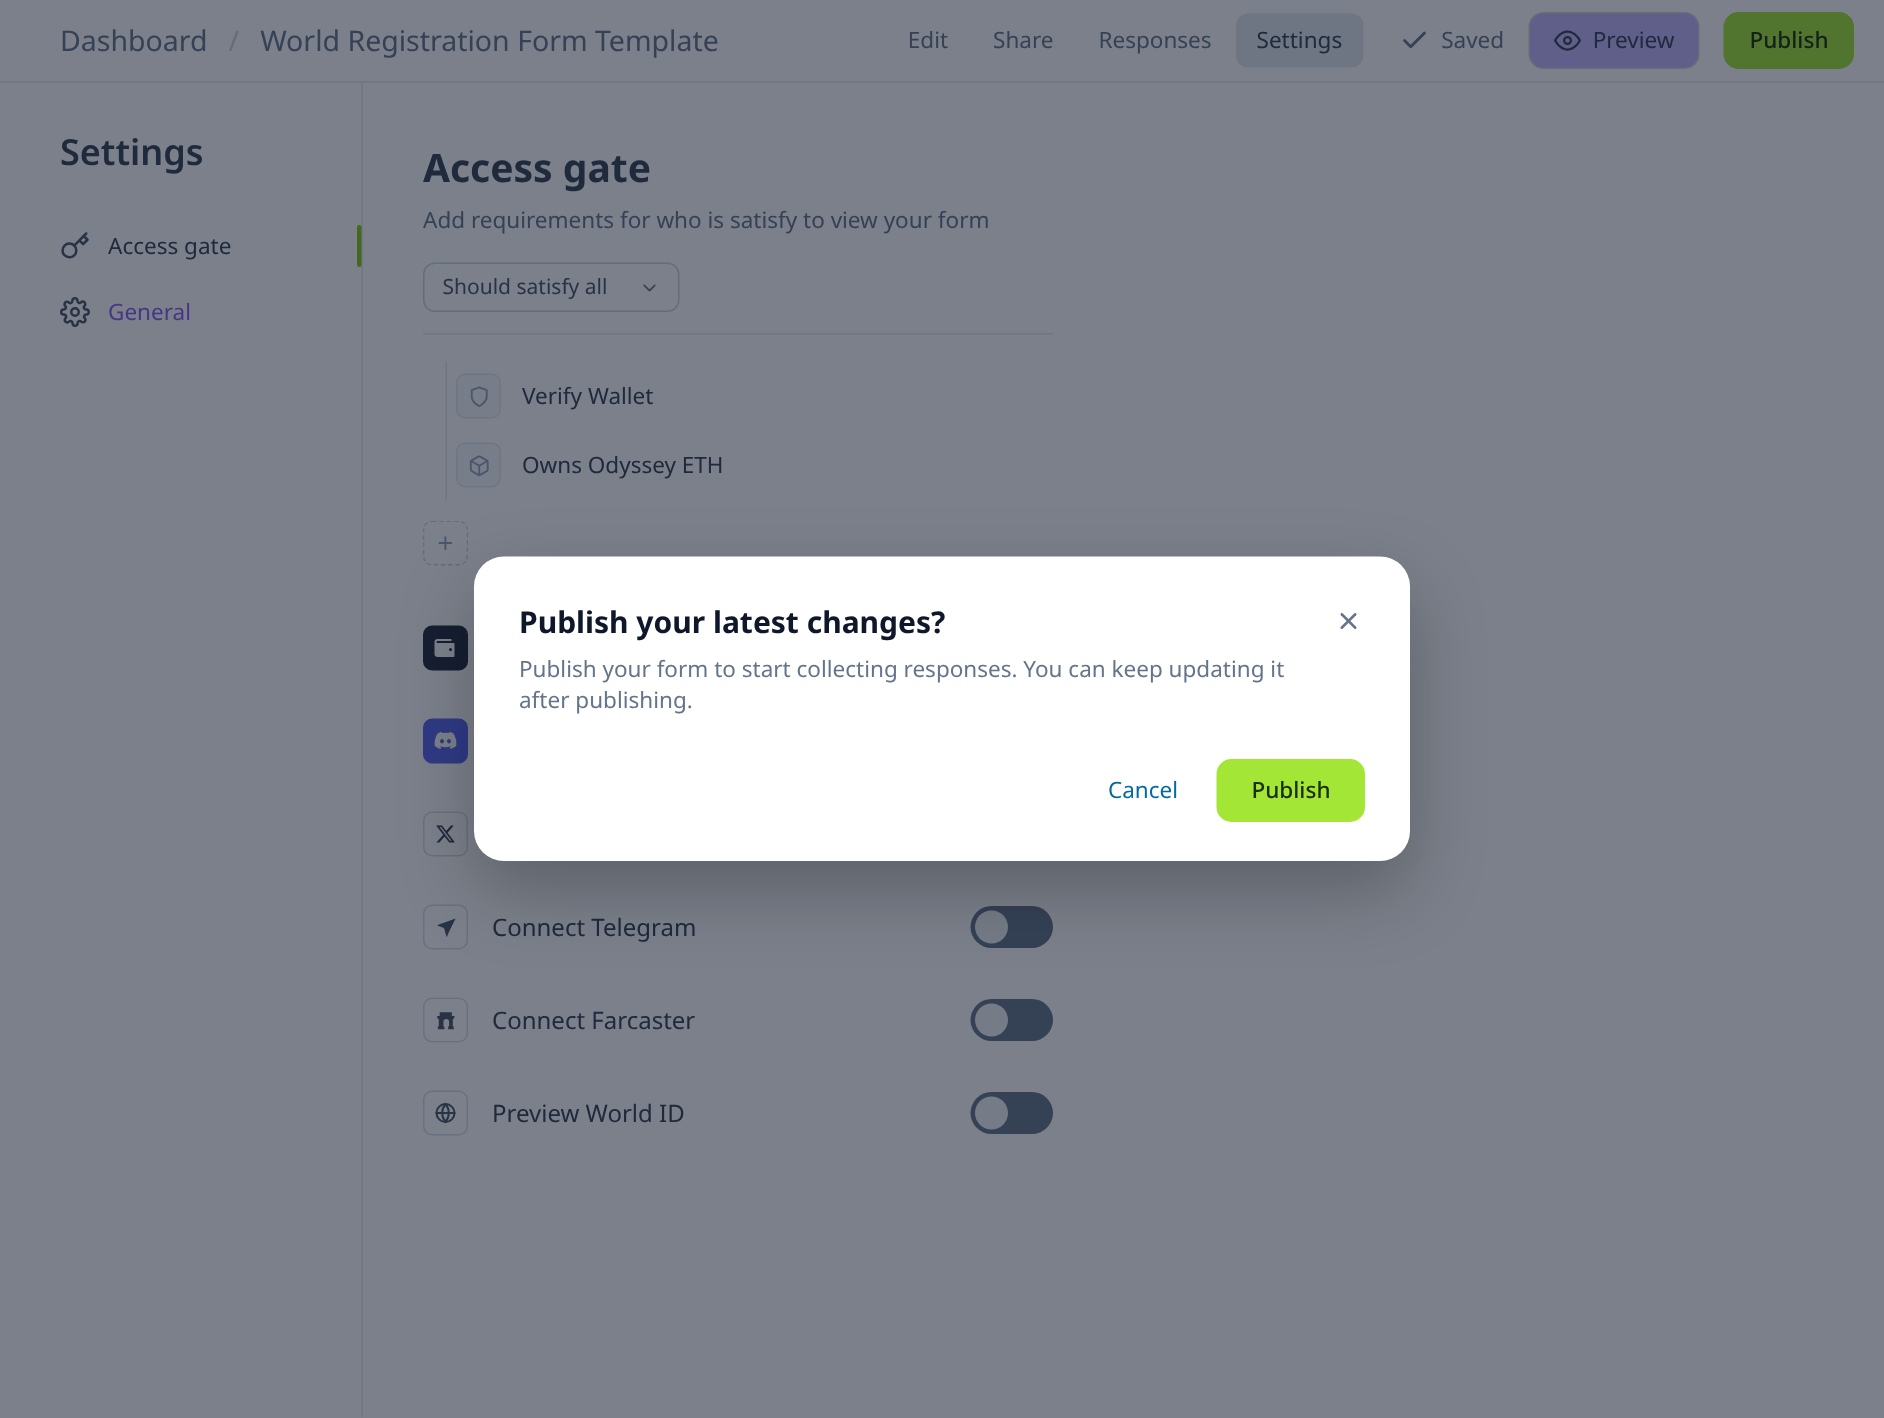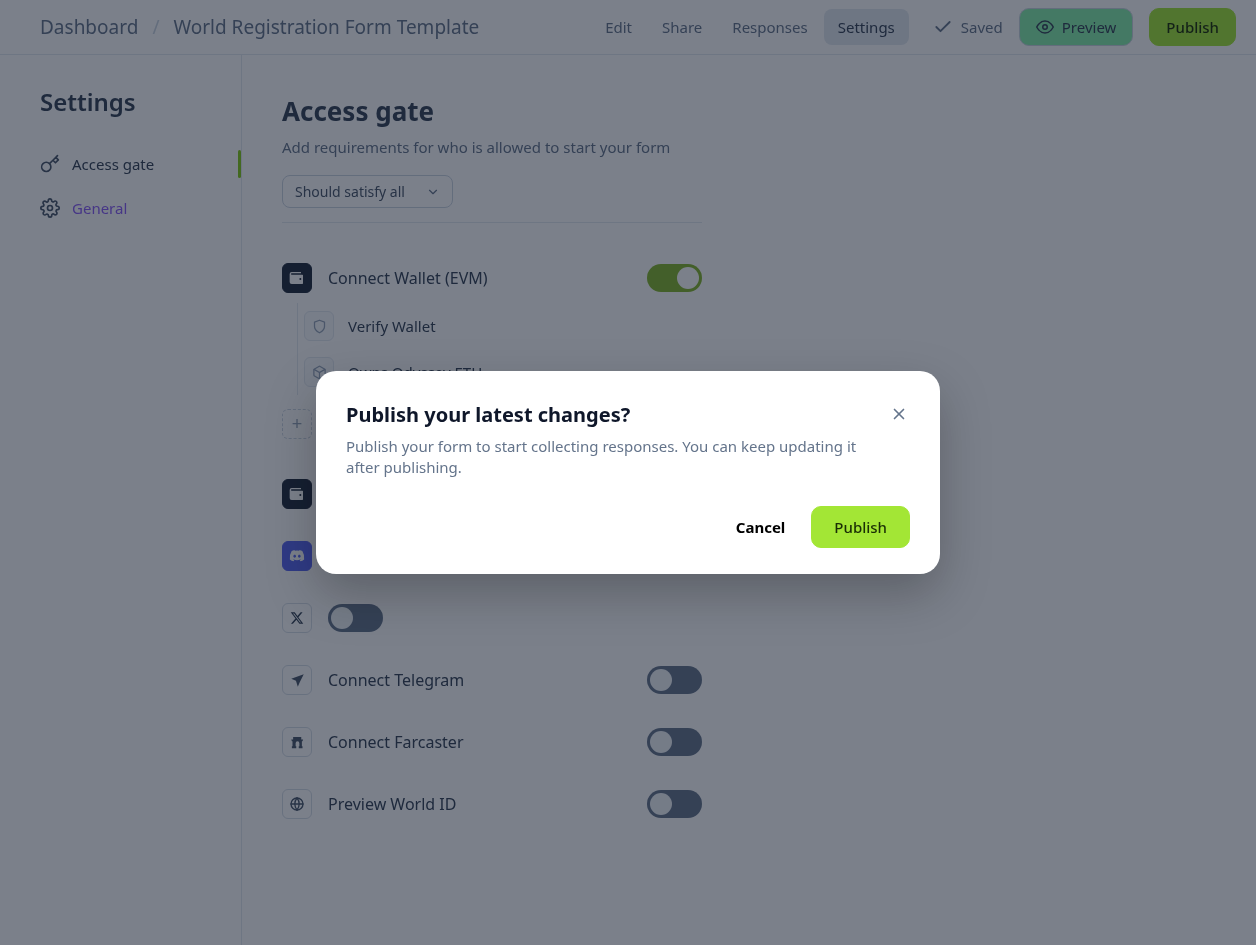--- a/index.html
+++ b/index.html
@@ -31,23 +31,23 @@
   }
   .breadcrumb{font-size:19px;color:var(--text-muted);display:flex;align-items:center;gap:14px;}
   .breadcrumb a{color:var(--text-muted);text-decoration:none;}
   .breadcrumb .sep{color:#cbd5e1;}
   .tabs{margin-left:auto;display:flex;align-items:center;gap:2px;}
   .tab{padding:8px 14px;border-radius:8px;font-size:15px;color:var(--text-muted);cursor:pointer;}
   .tab.active{background:#e2e8f0;color:#334155;}
   .right-actions{display:flex;align-items:center;gap:16px;margin-left:24px;}
   .saved{display:flex;align-items:center;gap:8px;color:var(--text-muted);font-size:15px;}
   .btn{font-family:inherit;font-size:15px;border-radius:10px;padding:8px 16px;cursor:pointer;display:inline-flex;align-items:center;gap:8px;}
-  .btn-outline{background:#86efac;border:1px solid #cbd5e1;color:#334155;}
+  .btn-outline{background:#c4b5fd;border:1px solid #cbd5e1;color:#334155;}
   .btn-brand{background:var(--brand);border:1px solid var(--brand);color:#1a2e05;font-weight:500;}
-  .btn-ghost{background:transparent;border:none;color:#000000;font-weight:700;}
+  .btn-ghost{background:transparent;border:none;color:#0369a1;font-weight:400;}
   
   .layout{display:flex;min-height:calc(945px - 55px);}
   .sidebar{width:242px;border-right:1px solid var(--border);padding:30px 0 30px 40px;}
   .sidebar h1{font-size:24px;font-weight:600;color:#334155;margin-bottom:24px;}
   .side-item{display:flex;align-items:center;gap:12px;padding:12px 0;font-size:15px;color:#8b5cf6;cursor:pointer;position:relative;}
   .side-item.active{color:#334155;}
   .side-item.active::after{content:"";position:absolute;right:0;top:8px;bottom:8px;width:3px;background:var(--brand-dark);border-radius:2px;}
   .side-item svg{width:20px;height:20px;stroke:#475569;}
   .main{flex:1;padding:38px 40px;}
   .main h2{font-size:26px;font-weight:700;color:#334155;margin-bottom:8px;}
@@ -133,43 +133,32 @@
       <svg viewBox="0 0 24 24" fill="none" stroke="currentColor" stroke-width="2" stroke-linecap="round" stroke-linejoin="round">
           <circle cx="12" cy="12" r="3"></circle>
           <path d="M19.4 15a1.65 1.65 0 0 0 .33 1.82l.06.06a2 2 0 1 1-2.83 2.83l-.06-.06a1.65 1.65 0 0 0-1.82-.33 1.65 1.65 0 0 0-1 1.51V21a2 2 0 0 1-4 0v-.09a1.65 1.65 0 0 0-1-1.51 1.65 1.65 0 0 0-1.82.33l-.06.06a2 2 0 1 1-2.83-2.83l.06-.06a1.65 1.65 0 0 0 .33-1.82 1.65 1.65 0 0 0-1.51-1H3a2 2 0 0 1 0-4h.09a1.65 1.65 0 0 0 1.51-1 1.65 1.65 0 0 0-.33-1.82l-.06-.06a2 2 0 1 1 2.83-2.83l.06.06a1.65 1.65 0 0 0 1.82.33h0a1.65 1.65 0 0 0 1-1.51V3a2 2 0 0 1 4 0v.09a1.65 1.65 0 0 0 1 1.51h0a1.65 1.65 0 0 0 1.82-.33l.06-.06a2 2 0 1 1 2.83 2.83l-.06.06a1.65 1.65 0 0 0-.33 1.82v0a1.65 1.65 0 0 0 1.51 1H21a2 2 0 0 1 0 4h-.09a1.65 1.65 0 0 0-1.51 1z"></path>
         </svg>
       <span>General</span>
     </div>
   </aside>
 
   <main class="main">
     <h2>Access gate</h2>
-    <p class="sub">Add requirements for who is allowed to start your form</p>
+    <p class="sub">Add requirements for who is satisfy to view your form</p>
 
     <div class="select-pill">
       <span>Should satisfy all</span>
       <svg viewBox="0 0 24 24" fill="none" stroke="#64748b" stroke-width="2" stroke-linecap="round" stroke-linejoin="round">
           <polyline points="6 9 12 15 18 9"></polyline>
         </svg>
     </div>
     <hr class="sep">
 
     <div class="gate-list">
 
-      <div class="gate-row">
-        <div class="gate-icon dark">
-          <svg width="16" height="16" viewBox="0 0 24 24" fill="currentColor">
-              <path d="M20 7H4a1 1 0 0 1 0-2h14V3H4a3 3 0 0 0-3 3v12a3 3 0 0 0 3 3h16a1 1 0 0 0 1-1V8a1 1 0 0 0-1-1zm-3 8a1.5 1.5 0 1 1 0-3 1.5 1.5 0 0 1 0 3z"></path>
-            </svg>
-        </div>
-        <div class="gate-label">Connect Wallet (EVM)</div>
-        <div class="toggle on">
-            <div class="knob"></div>
-          </div>
-      </div>
       <div class="sub-rows">
         <div class="sub-row">
           <div class="sub-icon">
             <svg width="15" height="15" viewBox="0 0 24 24" fill="none" stroke="#94a3b8" stroke-width="2" stroke-linecap="round" stroke-linejoin="round">
                 <path d="M12 22s8-4 8-10V5l-8-3-8 3v7c0 6 8 10 8 10z"></path>
               </svg>
           </div>
           <span>Verify Wallet</span>
         </div>
         <div class="sub-row">

